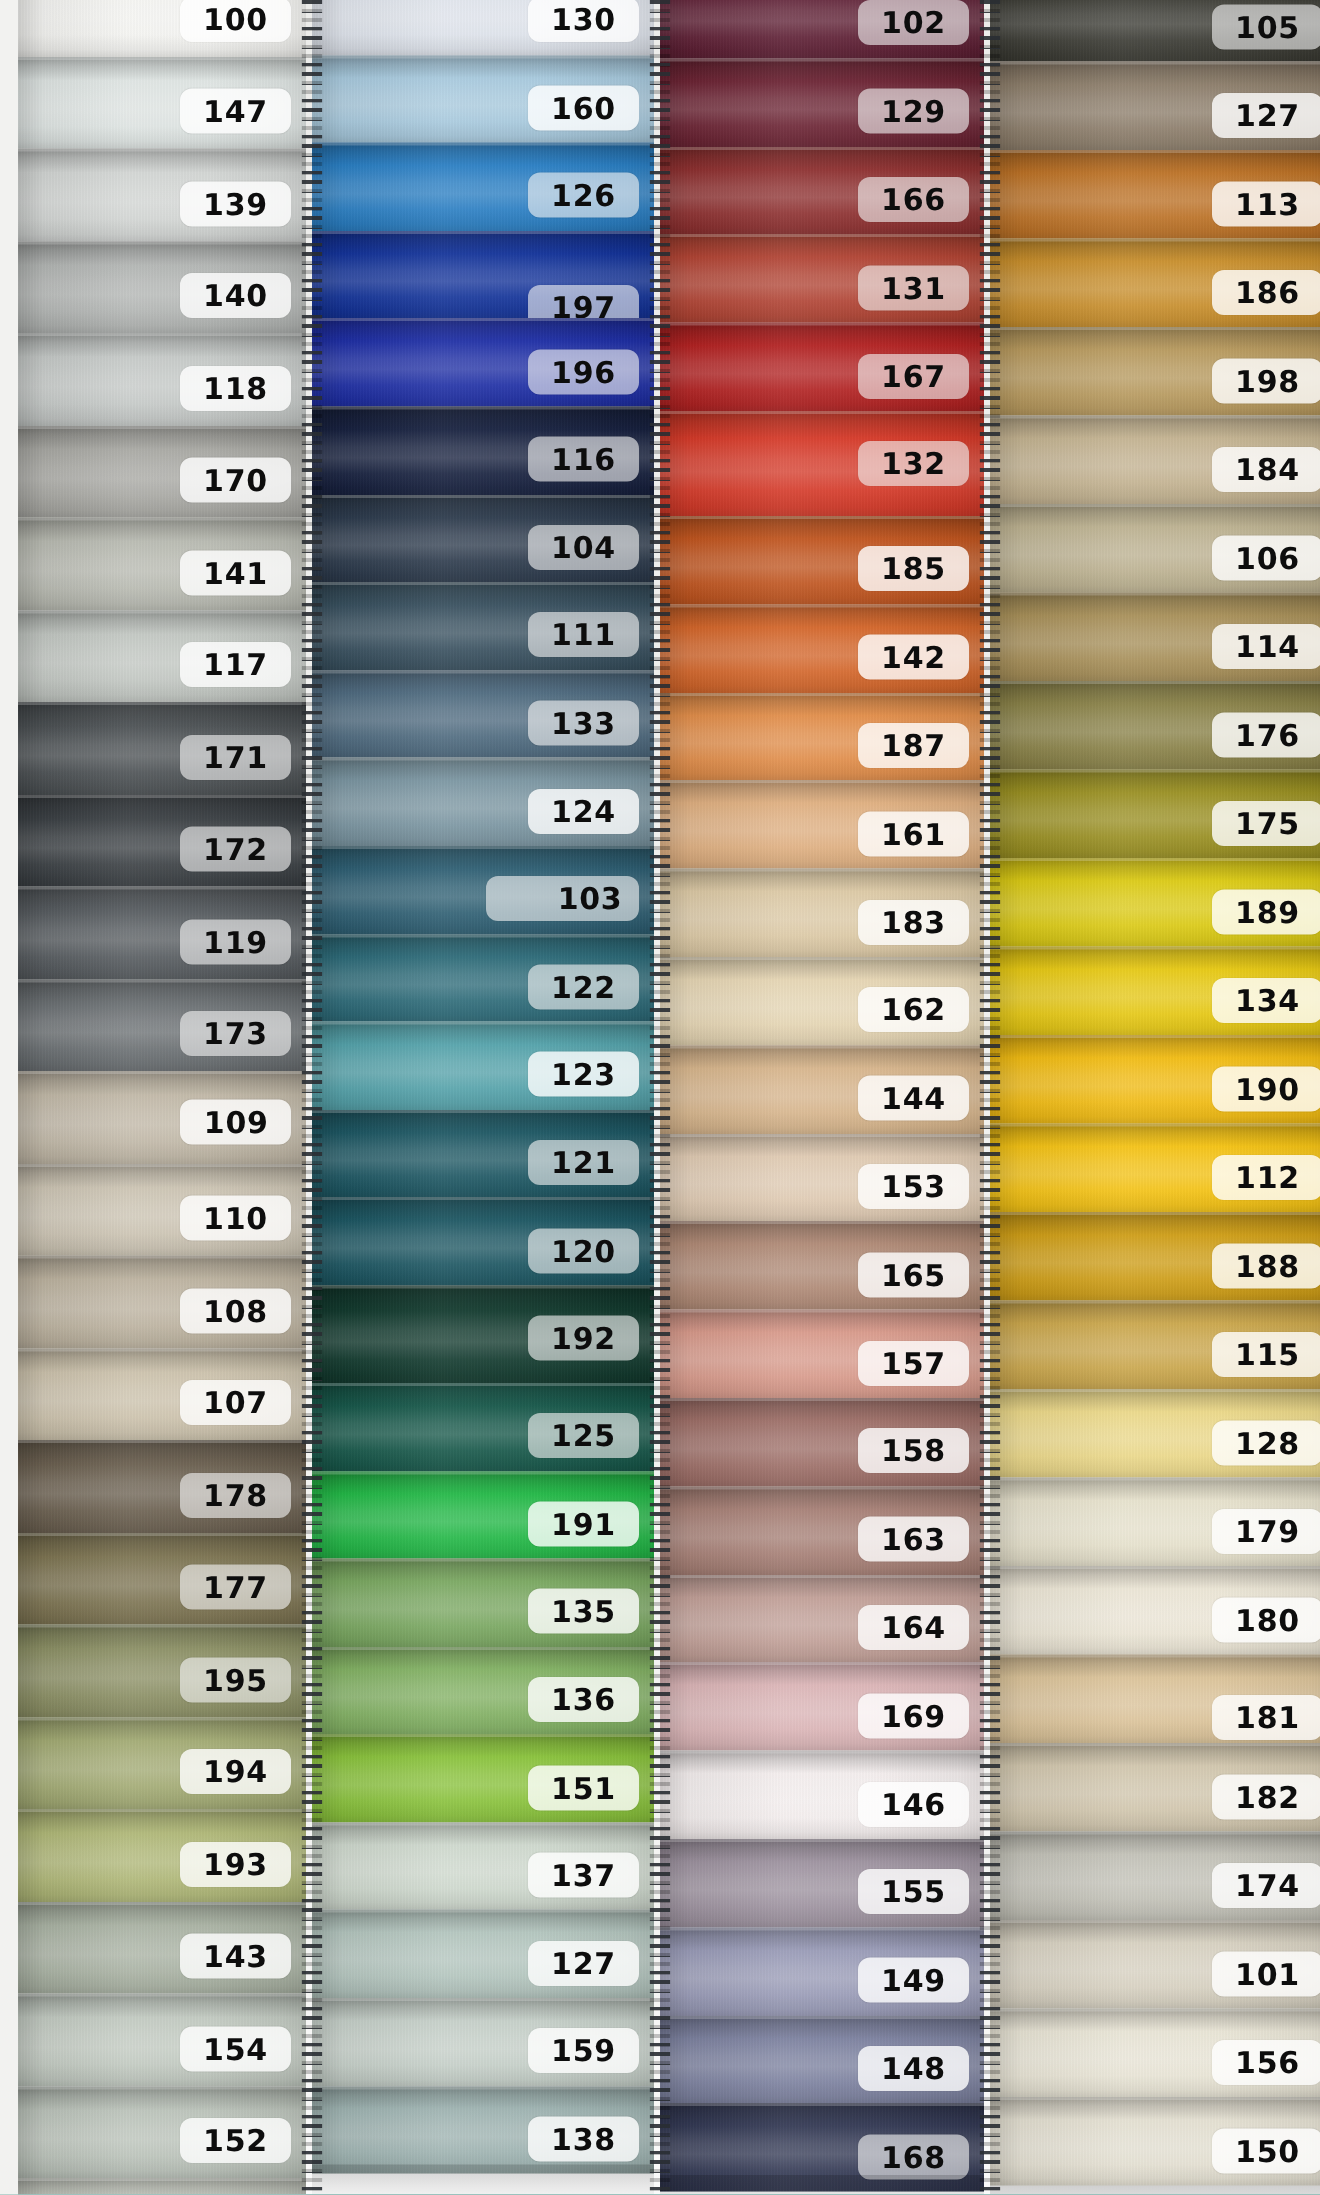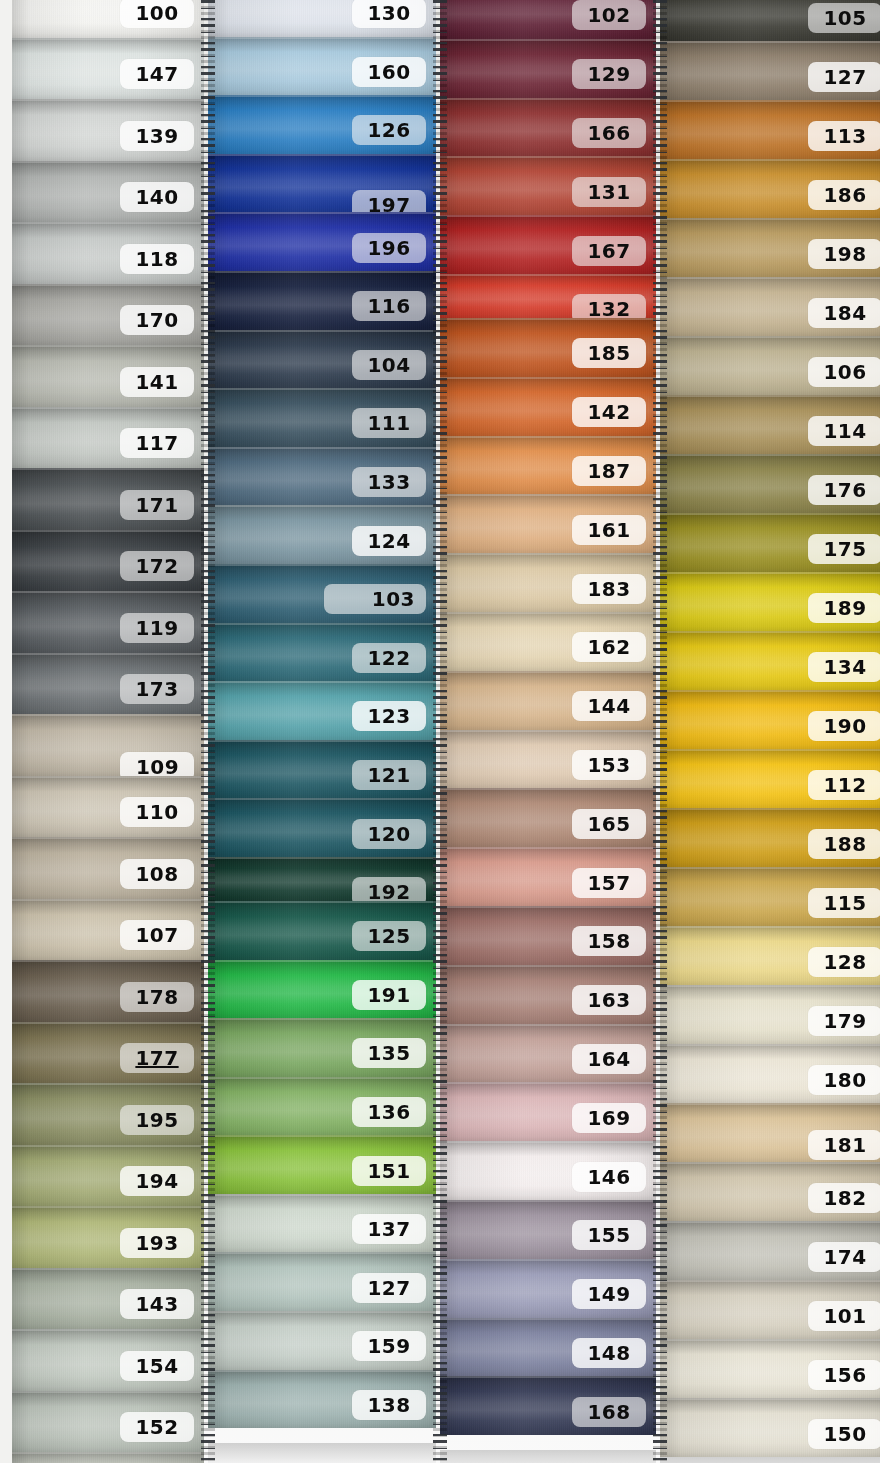--- a/index.html
+++ b/index.html
@@ -229,21 +229,21 @@
             <div class="pile"></div>
             <div class="crease"></div>
             <div class="tag dim" style="top: 21.75px;">173</div>
           </div>
           <div class="swatch" style="height: 61.5px;">
             <div class="fabric" style="background: rgb(194, 185, 168);"></div>
             <div class="sheen"></div>
             <div class="sidesheen"></div>
             <div class="pile"></div>
             <div class="crease"></div>
-            <div class="tag" style="top: 38px; padding-left: 12px;">109</div>
+            <div class="tag" style="top: 19px; padding-left: 12px;">109</div>
           </div>
           <div class="swatch" style="height: 61.5px;">
             <div class="fabric" style="background: rgb(205, 197, 180);"></div>
             <div class="sheen"></div>
             <div class="sidesheen"></div>
             <div class="pile"></div>
             <div class="crease"></div>
             <div class="tag" style="top: 21.75px;">110</div>
           </div>
           <div class="swatch" style="height: 61.5px;">
@@ -269,21 +269,21 @@
             <div class="pile"></div>
             <div class="crease"></div>
             <div class="tag dim" style="top: 21.75px;">178</div>
           </div>
           <div class="swatch" style="height: 61.5px;">
             <div class="fabric" style="background: rgb(125, 116, 82);"></div>
             <div class="sheen"></div>
             <div class="sidesheen"></div>
             <div class="pile"></div>
             <div class="crease"></div>
-            <div class="tag dim" style="top: 21.75px; text-decoration: underline;">177</div>
+            <div class="tag dim" style="top: 21.75px;">177</div>
           </div>
           <div class="swatch" style="height: 61.5px;">
             <div class="fabric" style="background: rgb(140, 144, 101);"></div>
             <div class="sheen"></div>
             <div class="sidesheen"></div>
             <div class="pile"></div>
             <div class="crease"></div>
             <div class="tag dim" style="top: 21.75px;">195</div>
           </div>
           <div class="swatch" style="height: 61.5px;">
@@ -449,21 +449,21 @@
             <div class="tag dim" style="top: 20.3px;">121</div>
           </div>
           <div class="swatch" style="height: 58.6px;">
             <div class="fabric" style="background: rgb(28, 86, 98);"></div>
             <div class="sheen"></div>
             <div class="sidesheen"></div>
             <div class="pile"></div>
             <div class="crease"></div>
             <div class="tag dim" style="top: 20.3px;">120</div>
           </div>
-          <div class="swatch" style="height: 44px;">
+          <div class="swatch" style="height: 65px;">
             <div class="fabric" style="background: rgb(18, 58, 46);"></div>
             <div class="sheen"></div>
             <div class="sidesheen"></div>
             <div class="pile"></div>
             <div class="crease"></div>
             <div class="tag dim" style="top: 20.3px;">192</div>
           </div>
           <div class="swatch" style="height: 58.6px;">
             <div class="fabric" style="background: rgb(23, 88, 74);"></div>
             <div class="sheen"></div>
@@ -576,21 +576,21 @@
             <div class="tag dim" style="top: 20.4px;">131</div>
           </div>
           <div class="swatch" style="height: 58.8px;">
             <div class="fabric" style="background: rgb(179, 34, 34);"></div>
             <div class="sheen"></div>
             <div class="sidesheen"></div>
             <div class="pile"></div>
             <div class="crease"></div>
             <div class="tag dim" style="top: 20.4px;">167</div>
           </div>
-          <div class="swatch" style="height: 44px; padding-left: 37px;">
+          <div class="swatch" style="height: 70px; padding-left: 37px;">
             <div class="fabric" style="background: rgb(214, 58, 41);"></div>
             <div class="sheen"></div>
             <div class="sidesheen"></div>
             <div class="pile"></div>
             <div class="crease"></div>
             <div class="tag dim" style="top: 20.4px;">132</div>
           </div>
           <div class="swatch" style="height: 58.8px;">
             <div class="fabric" style="background: rgb(193, 85, 31);"></div>
             <div class="sheen"></div>

